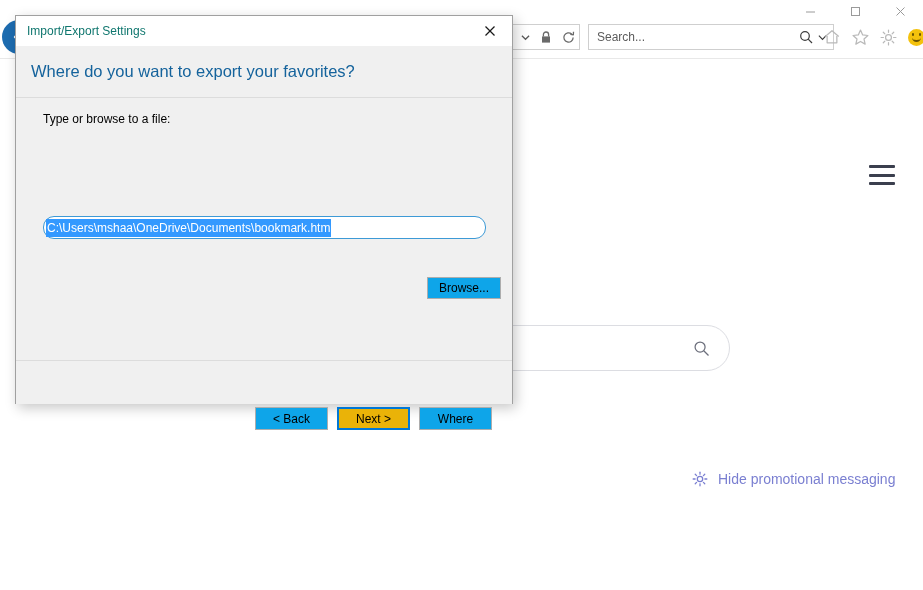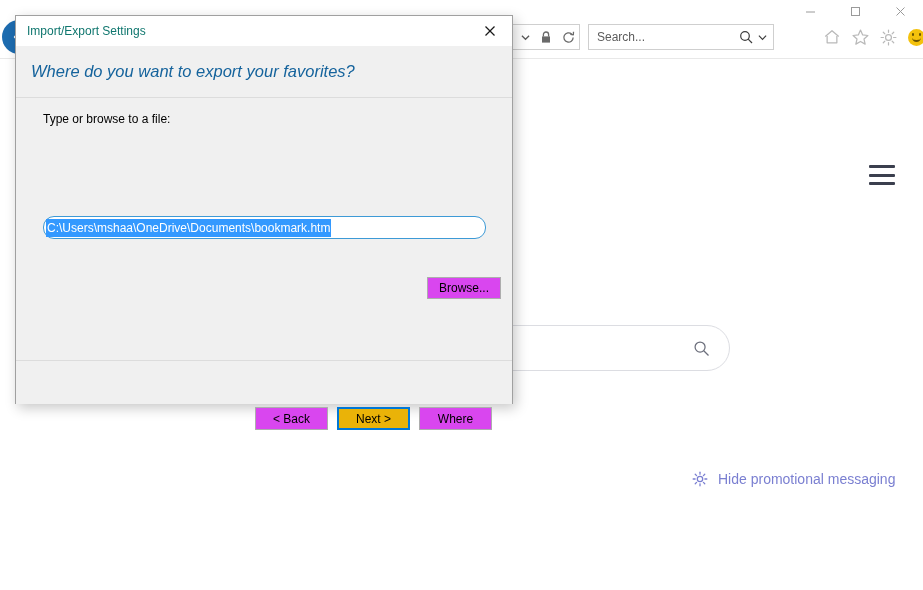--- a/index.html
+++ b/index.html
@@ -100,21 +100,21 @@
     justify-content: center;
     color: #6a6a6a;
   }
   .addr-icon.caret { width: 20px; color: #5a5a5a; }
 
   
   .ie-search {
     position: absolute;
     left: 588px;
     top: 24px;
-    width: 186px;
+    width: 246px;
     height: 26px;
     border: 1px solid #cfcfcf;
     background: #ffffff;
     box-sizing: border-box;
     display: flex;
     align-items: center;
     padding: 0 4px 0 8px;
   }
   .ie-search-text {
     flex: 1 1 auto;
@@ -296,21 +296,20 @@
     align-items: center;
     justify-content: center;
     color: #1a1a1a;
   }
   .dlg-header {
     height: 51px;
     background: #f0f0f0;
     border-bottom: 1px solid #dcdcdc;
     display: flex;
     align-items: center;
-    font-style: italic;
   }
   .dlg-heading {
     font-size: 16.5px;
     color: #15639c;
     margin-left: 15px;
     font-weight: normal;
   }
   .dlg-body {
     position: relative;
     height: 262px;
@@ -347,21 +346,21 @@
   }
   .path-text {
     font-size: 12px;
     color: #ffffff;
     background: #3399ff;
     line-height: 16px;
     padding: 1px 1px 1px 1px;
     white-space: nowrap;
   }
   .btn {
-    background: #d946ef;
+    background: #0ea5e9;
     border: 1px solid #adadad;
     box-sizing: border-box;
     font-size: 12px;
     color: #000000;
     font-family: "Liberation Sans", sans-serif;
     display: flex;
     align-items: center;
     justify-content: center;
     cursor: default;
   }

